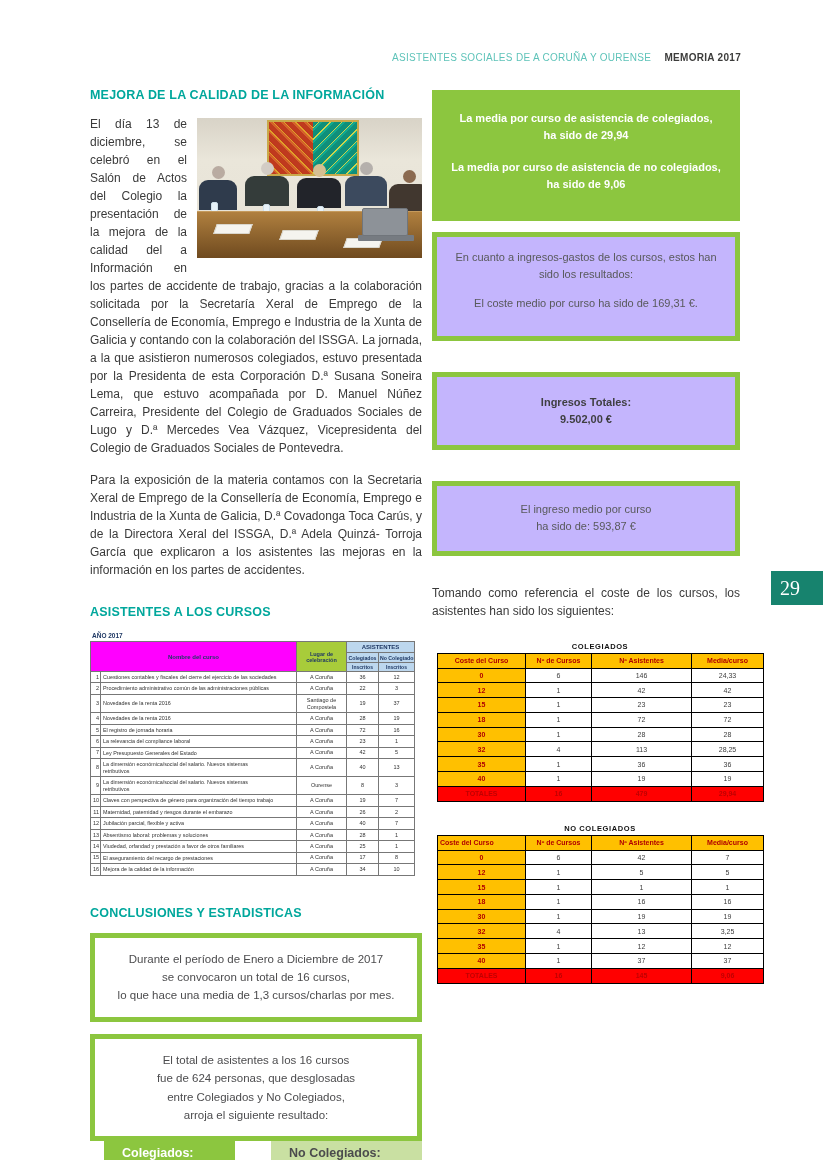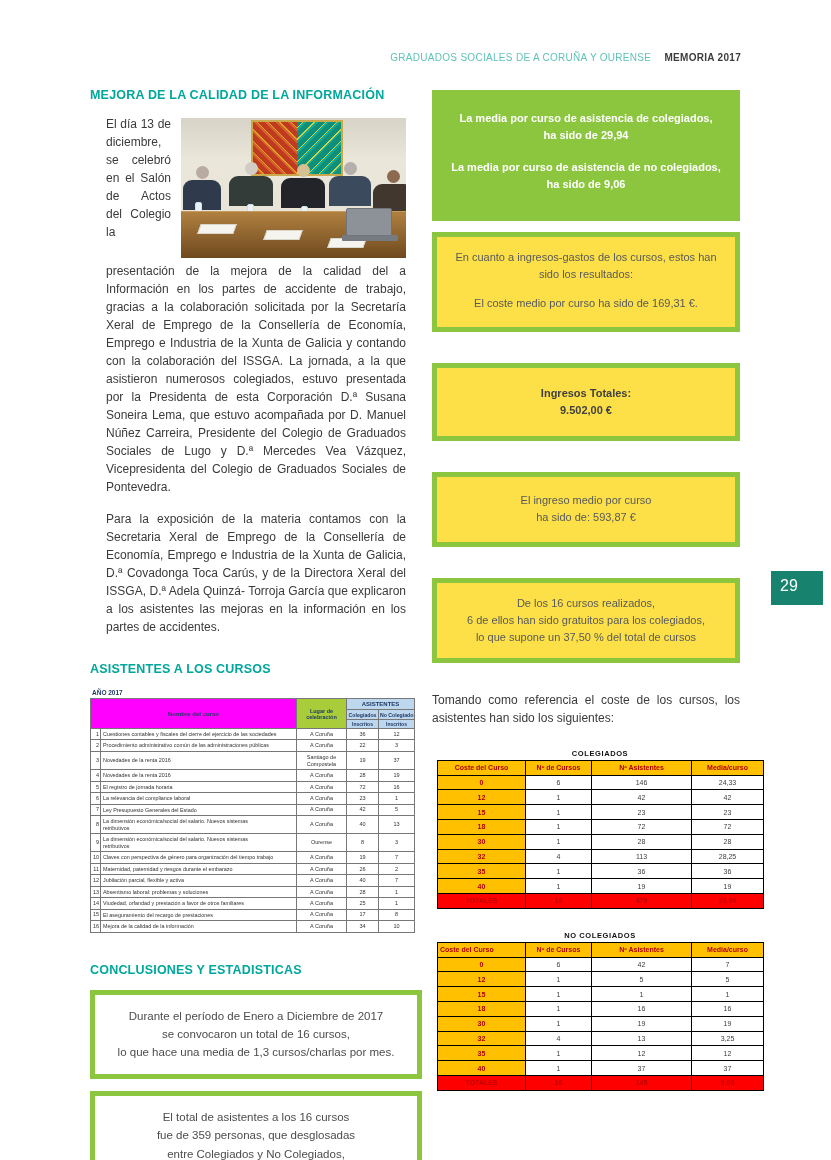--- a/index.html
+++ b/index.html
@@ -16,21 +16,21 @@
   .hdr-org{color:var(--header-teal);}
   .hdr-mem{color:#3c3c3b;font-weight:bold;margin-left:10px;}
 
   
   .col-left{position:absolute;left:90px;top:88px;width:332px;}
   .col-right{position:absolute;left:432px;top:90px;width:308px;}
 
   .teal-h{color:var(--teal);font-size:12.5px;font-weight:bold;margin:0 0 13px;letter-spacing:.2px;}
   .mt26{margin-top:26px;}
   .mt30{margin-top:30px;}
-  .body-p{font-size:12px;line-height:1.5;color:#3a3a3a;text-align:justify;margin:0 16px 14px;}
+  .body-p{font-size:12px;line-height:1.5;color:#3a3a3a;text-align:justify;margin:0 0 14px;}
   .lines{white-space:pre-line;margin-top:31px;}
 
   
   .photo{float:right;width:225px;height:140px;margin:3px 0 4px 10px;position:relative;
          background:linear-gradient(#d8d3c7,#eae6da 30%,#e6e2d6);overflow:hidden;}
   .ph-tap{position:absolute;left:70px;top:2px;width:92px;height:56px;display:flex;border:2px solid #c9a94b;box-sizing:border-box;}
   .tap-l{flex:1;background:repeating-linear-gradient(45deg,#bf3a1e 0 5px,#d4622a 5px 7px,#e0a128 7px 8px);}
   .tap-r{flex:1;background:repeating-linear-gradient(-45deg,#0f8f7a 0 5px,#11a98f 5px 7px,#cfd44a 7px 8px);}
   .ph-table{position:absolute;left:0;bottom:0;width:100%;height:46px;background:linear-gradient(#b0803f,#6f4a1f);}
   .ph-table-edge{position:absolute;left:0;bottom:42px;width:100%;height:5px;background:#c59a5c;}
@@ -57,24 +57,24 @@
   .c-place{background:var(--table-green);color:var(--navy);font-size:5.5px;font-weight:bold;text-align:center;padding:1px;}
   .c-asist{background:var(--light-blue);color:var(--navy);font-size:6px;font-weight:bold;text-align:center;padding:2px;}
   .c-sub{background:var(--light-blue);color:var(--navy);font-size:5.2px;font-weight:bold;text-align:center;padding:1.5px 1px;white-space:nowrap;overflow:hidden;}
   .c-ins{background:var(--light-blue);color:var(--navy);font-size:5px;font-weight:bold;text-align:center;padding:1px;}
   .courses tbody td{font-size:5.5px;line-height:1.25;padding:1.8px 2px;}
   .courses td.num{text-align:right;padding-right:1px;font-size:5.5px;}
   .courses td.course{text-align:left;font-size:5.4px;white-space:pre-line;}
   .courses td.place,.courses td.n{text-align:center;white-space:pre-line;}
 
   
-  .gbox{border:5px solid var(--green);background:#fde047;padding:12px 6px;text-align:center;
+  .gbox{border:5px solid var(--green);background:#c4b5fd;padding:12px 6px;text-align:center;
         font-size:11px;line-height:1.55;color:#58595b;margin-bottom:11px;}
   .gbox p{margin:0 0 12px;}
-  .gbox p:last-child{margin-bottom:3px;}
+  .gbox p:last-child{margin-bottom:12px;}
   .gbox.solid{background:var(--green);border-color:var(--green);color:#fff;font-weight:bold;padding:15px 0;}
   .gbox.solid p{margin:0 0 15px;}
   .gbox.solid p:last-child{margin-bottom:8px;}
   .gbox.boldtext{font-weight:bold;color:#3f3f41;}
   .gbox-left{border:5px solid var(--green);background:#fff;padding:12px 5px;text-align:center;
              font-size:11.5px;line-height:1.6;color:#4c4c4e;margin-top:12px;}
 
   
   .badges{display:flex;margin:0 0 0 14px;}
   .badge-green{background:var(--green);color:#fff;font-weight:bold;font-size:12.5px;padding:5px 18px;}
@@ -85,29 +85,29 @@
   .cost-table{width:326px;margin:0 0 22px 5px;}
   .ct-title{text-align:center;font-weight:bold;font-size:7.5px;letter-spacing:.6px;color:#111;margin-bottom:2px;}
   table.ct{width:100%;border-collapse:collapse;table-layout:fixed;}
   .ct th{background:var(--orange);color:var(--dark-red);font-weight:bold;font-size:7px;border:1px solid #000;padding:3.5px 2px;}
   .ct td{border:1px solid #000;text-align:center;font-size:7px;color:#3c3c3c;padding:3.4px 2px;}
   .ct td.rowhead{background:var(--orange);color:var(--dark-red);font-weight:bold;}
   .ct tr.totals td{background:var(--red);color:#c00000;font-weight:bold;}
 
   
   .pagenum{position:absolute;left:771px;top:571px;width:52px;height:34px;background:var(--page-teal);}
-  .pagenum span{display:block;color:#fff;font-family:Liberation Sans, sans-serif;font-size:16px;padding:6px 0 0 9px;}
+  .pagenum span{display:block;color:#fff;font-family:Liberation Serif, serif;font-size:20px;padding:6px 0 0 9px;}
 </style>
 </head>
 <body>
 
 <div class="page">
 
   <div class="hdr">
-    <span class="hdr-org">GRADUADOS SOCIALES DE A CORUÑA Y OURENSE</span>
+    <span class="hdr-org">ASISTENTES SOCIALES DE A CORUÑA Y OURENSE</span>
     <span class="hdr-mem">MEMORIA 2017</span>
   </div>
 
   <div class="col-left">
     <h1 class="teal-h">MEJORA DE LA CALIDAD DE LA INFORMACIÓN</h1>
 
     <p class="body-p">
       <span class="photo">
         <span class="ph-tap">
           <span class="tap-l"></span>
@@ -295,21 +295,21 @@
           </tbody>
       </table>
     </div>
 
     <h2 class="teal-h mt30">CONCLUSIONES Y ESTADISTICAS</h2>
 
     <div class="gbox-left lines">Durante el período de Enero a Diciembre de 2017
 se convocaron un total de 16 cursos,
 lo que hace una media de 1,3 cursos/charlas por mes.</div>
     <div class="gbox-left lines">El total de asistentes a los 16 cursos
-fue de 359 personas, que desglosadas
+fue de 624 personas, que desglosadas
 entre Colegiados y No Colegiados,
 arroja el siguiente resultado:</div>
 
     <div class="badges">
       <span class="badge-green">Colegiados: 479</span>
       <span class="badge-light">No Colegiados: 145</span>
     </div>
   </div>
 
   <div class="col-right">
@@ -325,23 +325,20 @@
 sido los resultados:</p>
       <p class="lines">El coste medio por curso ha sido de 169,31 €.</p>
     </div>
 
     <div class="gbox boldtext lines" style="padding:17px 6px;">Ingresos Totales:
 9.502,00 €</div>
 
     <div class="gbox lines" style="padding:15px 12px;">El ingreso medio por curso
 ha sido de: 593,87 €</div>
 
-    <div class="gbox lines">De los 16 cursos realizados,
-6 de ellos han sido gratuitos para los colegiados,
-lo que supone un 37,50 % del total de cursos</div>
 
     <p class="body-p ref-p">Tomando como referencia el coste de los cursos, los asistentes han sido los siguientes:</p>
 
     <div class="cost-table" id="cost-table-0">
         <div class="ct-title">COLEGIADOS</div>
         <table class="ct">
           <colgroup>
             <col style="width: 88px;">
             <col style="width: 66px;">
             <col style="width: 100px;">

